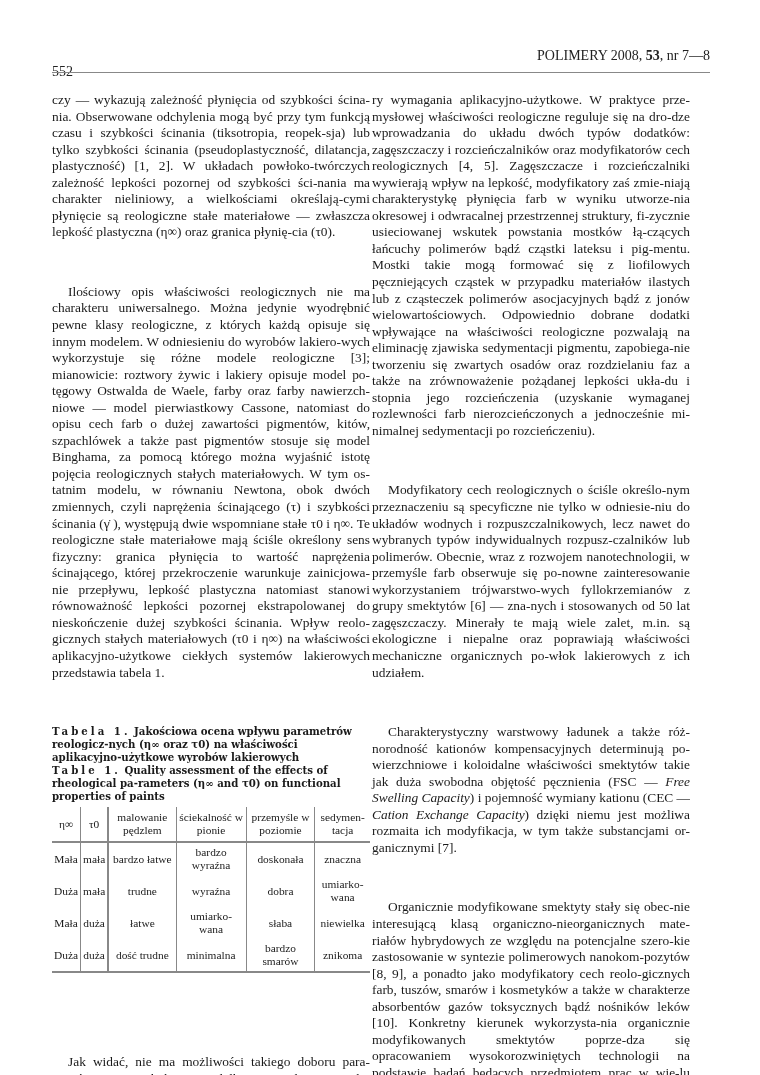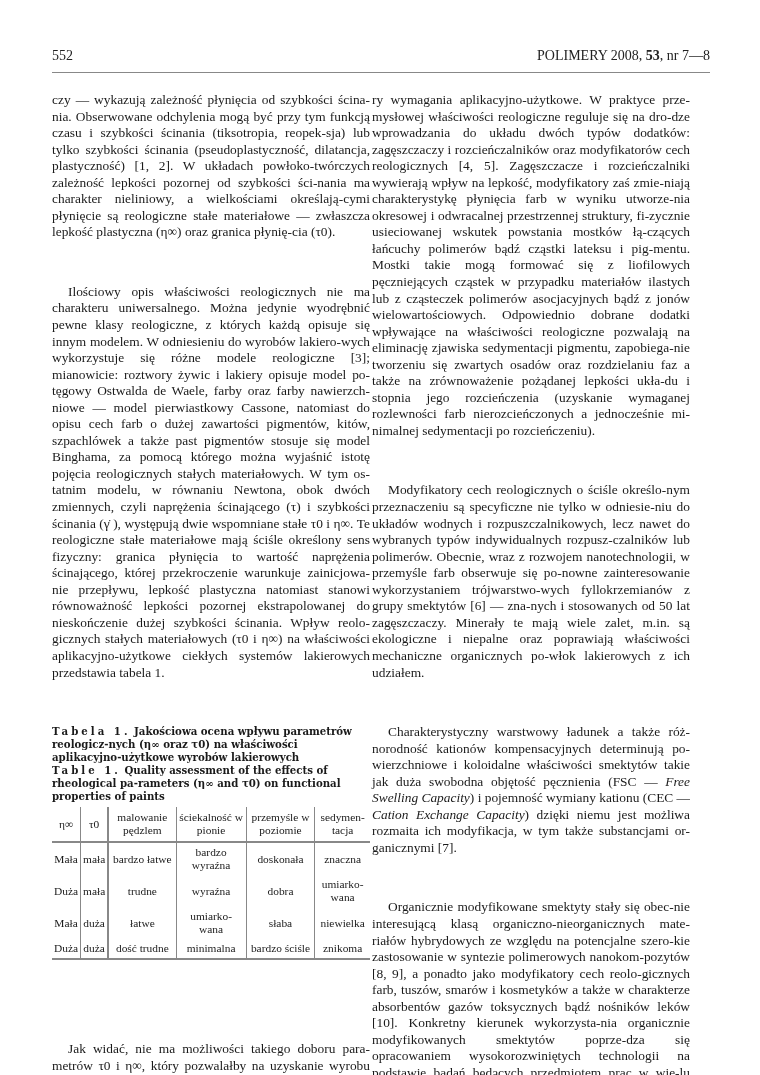--- a/index.html
+++ b/index.html
@@ -1,20 +1,20 @@
 <!DOCTYPE html>
 <html><head>
 <meta charset="utf-8">
 <style>
   html, body { margin:0; padding:0; background:#ffffff; }
   body { width:760px; height:1075px; position:relative; overflow:hidden;
          font-family:"DejaVu Serif", "Liberation Serif", serif; color:#1a1a1a; }
   .hdr { position:absolute; top:48px; left:52px; width:658px; height:22px;
          font-family:"Liberation Serif", serif; font-size:14px; color:#222; }
-  .hdr .pg { position:absolute; left:0; top:0; }
+  .hdr .pg { position:absolute; left:0; top:16px; }
   .hdr .jr { position:absolute; right:0; top:0;text-align:right; }
   .rule { position:absolute; top:72px; left:52px; width:658px; height:0; border-top:1px solid #888; }
   .col { position:absolute; top:92px; width:318px; font-family:"Liberation Serif", serif;
          font-size:13.4px; line-height:16.55px; text-align:justify; hyphens:manual; }
   .col.left { left:52px; }
   .col.right { left:372px; }
   .col p { margin:0; text-indent:0; }
   .col p.ind { text-indent:16px;margin-top:43px; }
   .cap { font-family:"DejaVu Serif", serif; font-weight:bold; font-size:10.2px; line-height:13px; text-align:left; margin:0; }
   .cap .sp { letter-spacing:3px;margin-top:9px; }
@@ -78,21 +78,21 @@
       <td class="vl2">łatwe</td>
       <td class="vl">umiarko-wana</td>
       <td class="vl">słaba</td>
       <td class="vl">niewielka</td>
     </tr>
     <tr class="last">
       <td>Duża</td>
       <td class="vl">duża</td>
       <td class="vl2">dość trudne</td>
       <td class="vl">minimalna</td>
-      <td class="vl">bardzo ściśle</td>
+      <td class="vl">bardzo smarów</td>
       <td class="vl">znikoma</td>
     </tr>
   </tbody>
     </table>
   <div class="gap2"></div>
   <p class="ind">Jak widać, nie ma możliwości takiego doboru para-metrów τ0 i η∞, który pozwalałby na uzyskanie wyrobu lakierowego spełniającego jednocześnie wszystkie czte-</p>
 </div>
 
 <div class="col right">
   <p>ry wymagania aplikacyjno-użytkowe. W praktyce prze-mysłowej właściwości reologiczne reguluje się na dro-dze wprowadzania do układu dwóch typów dodatków: zagęszczaczy i rozcieńczalników oraz modyfikatorów cech reologicznych [4, 5]. Zagęszczacze i rozcieńczalniki wywierają wpływ na lepkość, modyfikatory zaś zmie-niają charakterystykę płynięcia farb w wyniku utworze-nia okresowej i odwracalnej przestrzennej struktury, fi-zycznie usieciowanej wskutek powstania mostków łą-czących łańcuchy polimerów bądź cząstki lateksu i pig-mentu. Mostki takie mogą formować się z liofilowych pęczniejących cząstek w przypadku materiałów ilastych lub z cząsteczek polimerów asocjacyjnych bądź z jonów wielowartościowych. Odpowiednio dobrane dodatki wpływające na właściwości reologiczne pozwalają na eliminację zjawiska sedymentacji pigmentu, zapobiega-nie tworzeniu się zwartych osadów oraz rozdzielaniu faz a także na zrównoważenie pożądanej lepkości ukła-du i stopnia jego rozcieńczenia (uzyskanie wymaganej rozlewności farb nierozcieńczonych a jednocześnie mi-nimalnej sedymentacji po rozcieńczeniu).</p>

